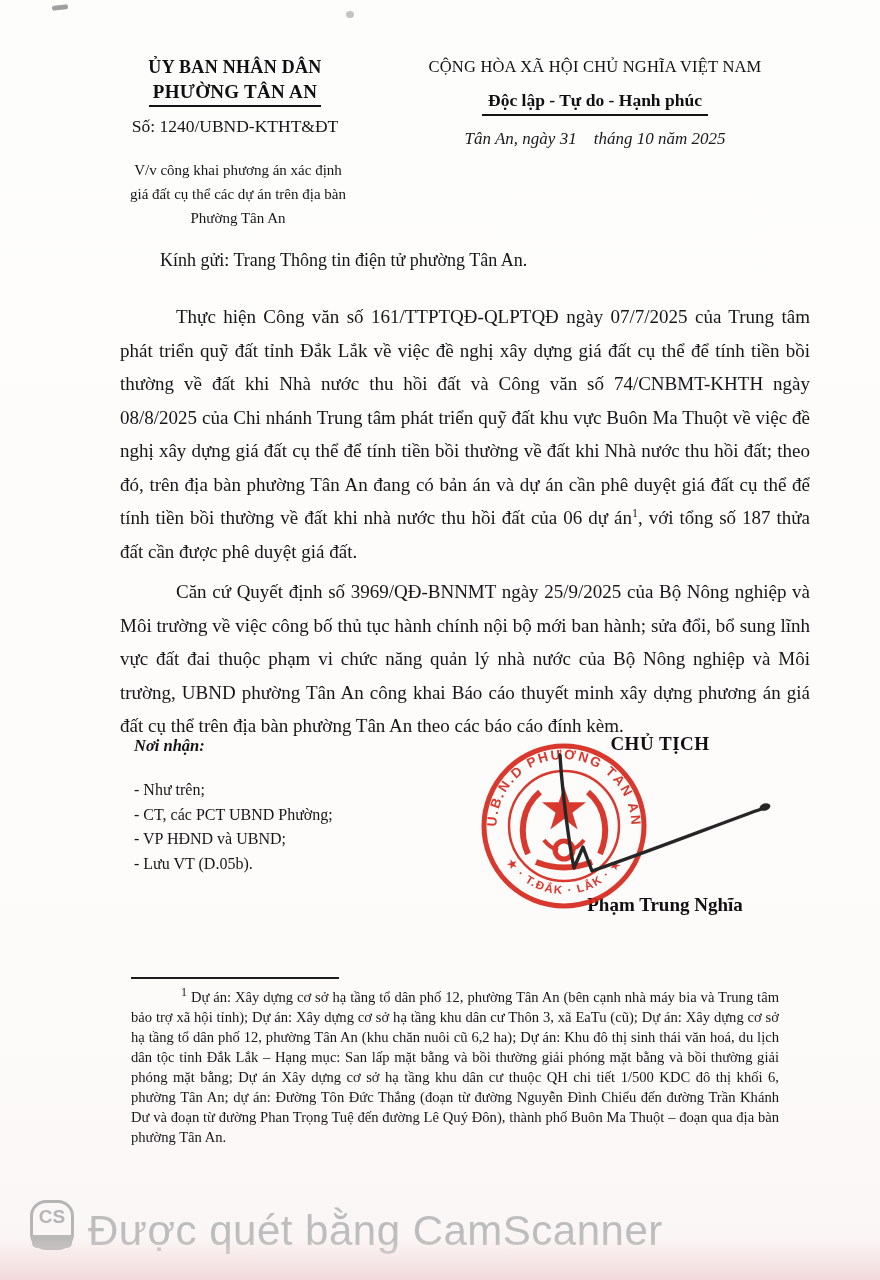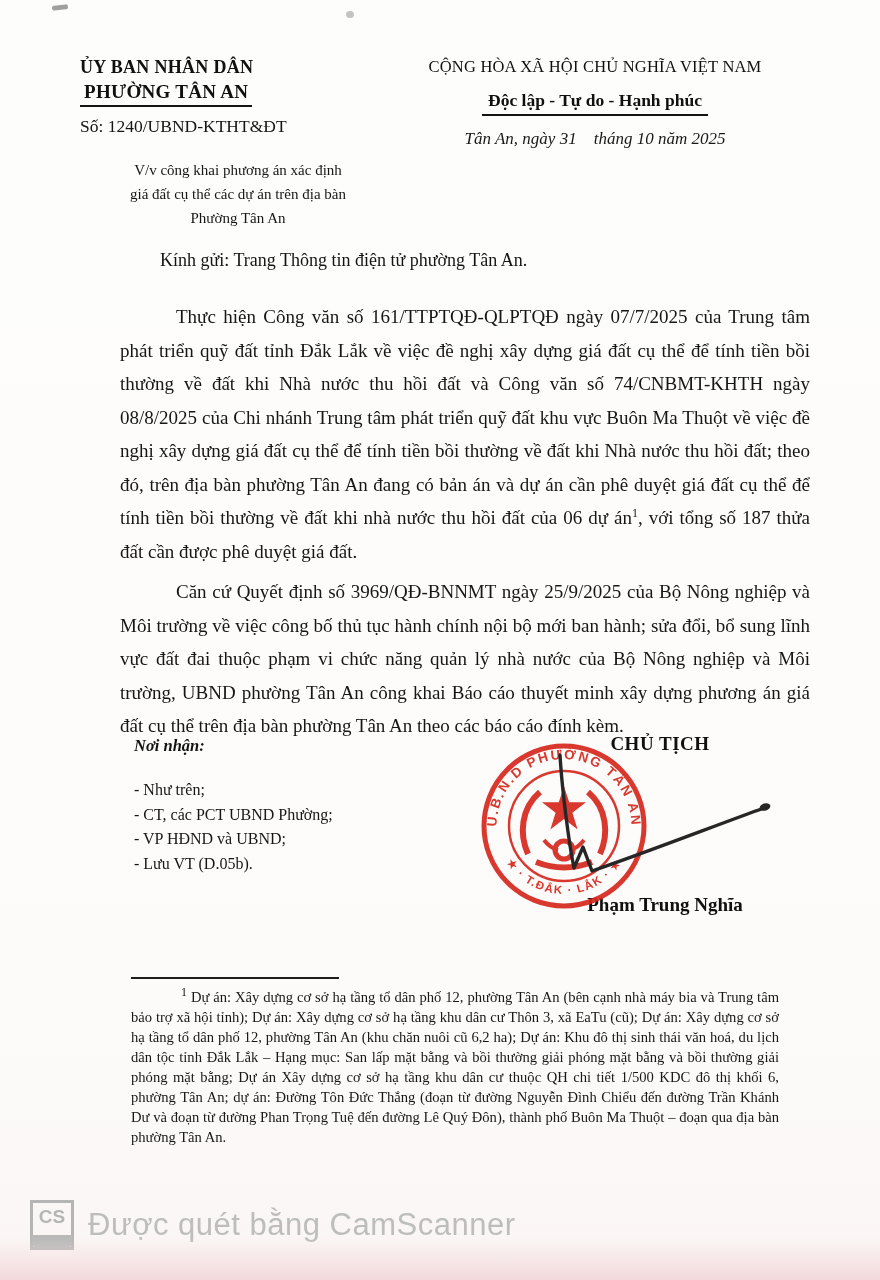--- a/index.html
+++ b/index.html
@@ -3,21 +3,21 @@
 <meta charset="utf-8">
 <style>
   html,body{margin:0;padding:0;background:#e9e9e9;}
   .page{
     position:relative;width:880px;height:1280px;overflow:hidden;
     background:linear-gradient(180deg,#fdfdfc 0%,#fcfbfa 80%,#faf5f4 100%);
     font-family:"Liberation Serif","DejaVu Serif",serif;color:#1b1b1b;
   }
   .abs{position:absolute;}
   
-  .hdr-left{left:80px;top:56px;width:310px;text-align:left;line-height:1.25;}
+  .hdr-left{left:80px;top:56px;width:310px;text-align:center;line-height:1.25;}
   .org-parent{font-size:18px;font-weight:bold;letter-spacing:.3px;color:#101010;}
   .org-name{display:inline-block;font-size:19px;font-weight:bold;letter-spacing:.3px;color:#101010;
     border-bottom:2px solid #141414;padding:1px 4px 2px;}
   .doc-number{margin-top:9px;font-size:17.5px;color:#151515;}
   .hdr-right{left:395px;top:56px;width:400px;text-align:center;line-height:1.3;}
   .nat-line1{font-size:16.5px;font-weight:normal;letter-spacing:.2px;color:#101010;}
   .nat-line2{display:inline-block;font-size:17.5px;font-weight:bold;color:#101010;
     border-bottom:2px solid #141414;padding:0 6px 2px;margin-top:12px;}
   .dateline{margin-top:12px;font-size:17px;font-style:italic;color:#191919;white-space:pre-wrap;}
   
@@ -38,28 +38,28 @@
     font-size:19px;font-weight:bold;letter-spacing:.5px;color:#101010;}
   .signer-name{left:545px;top:894px;width:240px;text-align:center;
     font-size:19px;font-weight:bold;color:#101010;}
   .stamp-wrap{left:477px;top:739px;width:174px;height:174px;}
   .sig-wrap{left:470px;top:728px;width:330px;height:170px;pointer-events:none;}
   
   .fn-sep{left:131px;top:977px;width:208px;height:0;border-top:2px solid #1c1c1c;}
   .footnote{left:131px;top:987px;width:648px;font-size:14.6px;line-height:20px;
     text-align:justify;text-indent:50px;color:#181818;}
   
-  .cs-logo{left:30px;top:1200px;width:44px;height:50px;border:3px solid #b5b5b5;border-radius:0;
+  .cs-logo{left:30px;top:1200px;width:44px;height:50px;border:3px solid #b5b5b5;border-radius:16px;
     box-sizing:border-box;background:transparent;}
   .cs-logo .cs-letters{position:absolute;top:3px;left:0;right:0;text-align:center;
     font-family:"Liberation Sans",sans-serif;font-weight:bold;font-size:19px;color:#b5b5b5;}
   .cs-logo .cs-base{position:absolute;left:-1px;right:-1px;bottom:-1px;height:13px;
     background:#b9b9b9;border-radius:0 0 5px 5px;}
   .cs-text{left:88px;top:1207px;font-family:"Liberation Sans",sans-serif;
-    font-size:31px;color:#bdbdbd;letter-spacing:.5px;}
+    font-size:42px;color:#bdbdbd;letter-spacing:.5px;}
   .pink-strip{left:0;bottom:0;width:880px;height:42px;
     background:linear-gradient(180deg,rgba(244,219,221,0) 0%,rgba(243,219,220,.55) 55%,#f2d9db 100%);}
   
   .speck1{left:52px;top:5px;width:16px;height:5px;background:#6e6e6e;border-radius:2px;transform:rotate(-6deg);opacity:.65;}
   .speck2{left:346px;top:11px;width:8px;height:7px;background:#8a8a8a;border-radius:50%;opacity:.5;}
 </style>
 </head>
 <body>
 
 <div class="page">

